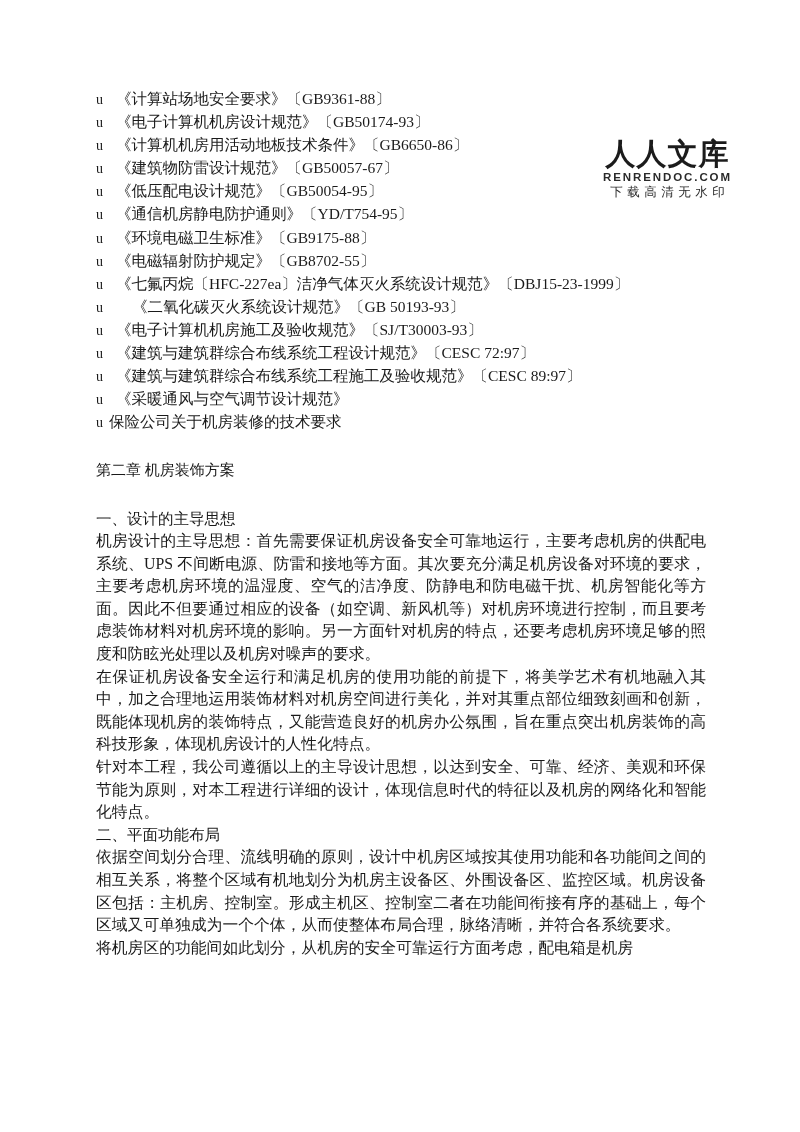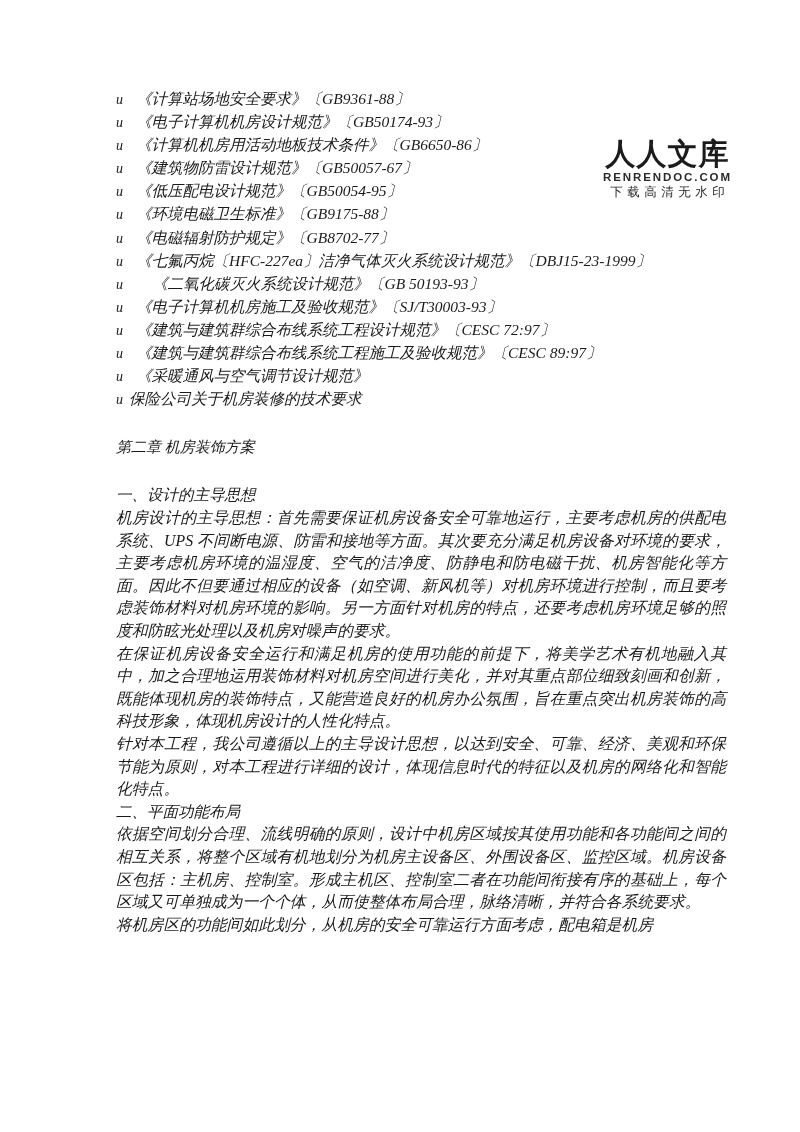--- a/index.html
+++ b/index.html
@@ -51,24 +51,23 @@
     letter-spacing: 4.5px;
     color: #2a2a2a;
     display: block;
     margin-top: 3px;
     text-indent: 4.5px;
   }
 
   
   .doc {
     position: absolute;
-    left: 116px;
+    left: 96px;
     top: 88px;
     width: 610px;
-    font-style: italic;
   }
 
   .std-list {
     list-style: none;
     margin: 0;
     padding: 0;
   }
   .std-item {
     display: block;
     font-size: 15.5px;
@@ -141,24 +140,27 @@
       <div class="std-item">
         <span class="bullet">u</span><span class="std-text">《计算机机房用活动地板技术条件》〔GB6650-86〕</span>
       </div>
       <div class="std-item">
         <span class="bullet">u</span><span class="std-text">《建筑物防雷设计规范》〔GB50057-67〕</span>
       </div>
       <div class="std-item">
         <span class="bullet">u</span><span class="std-text">《低压配电设计规范》〔GB50054-95〕</span>
       </div>
       <div class="std-item">
+        <span class="bullet">u</span><span class="std-text">《通信机房静电防护通则》〔YD/T754-95〕</span>
+      </div>
+      <div class="std-item">
         <span class="bullet">u</span><span class="std-text">《环境电磁卫生标准》〔GB9175-88〕</span>
       </div>
       <div class="std-item">
-        <span class="bullet">u</span><span class="std-text">《电磁辐射防护规定》〔GB8702-77〕</span>
+        <span class="bullet">u</span><span class="std-text">《电磁辐射防护规定》〔GB8702-55〕</span>
       </div>
       <div class="std-item">
         <span class="bullet">u</span><span class="std-text">《七氟丙烷〔HFC-227ea〕洁净气体灭火系统设计规范》〔DBJ15-23-1999〕</span>
       </div>
       <div class="std-item extra-indent">
         <span class="bullet">u</span><span class="std-text">《二氧化碳灭火系统设计规范》〔GB 50193-93〕</span>
       </div>
       <div class="std-item">
         <span class="bullet">u</span><span class="std-text">《电子计算机机房施工及验收规范》〔SJ/T30003-93〕</span>
       </div>

